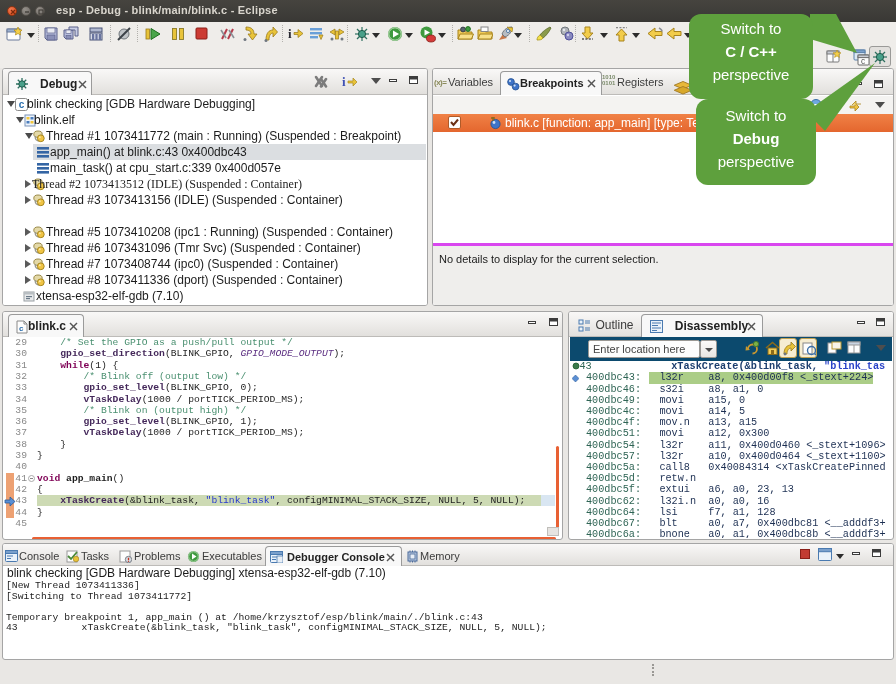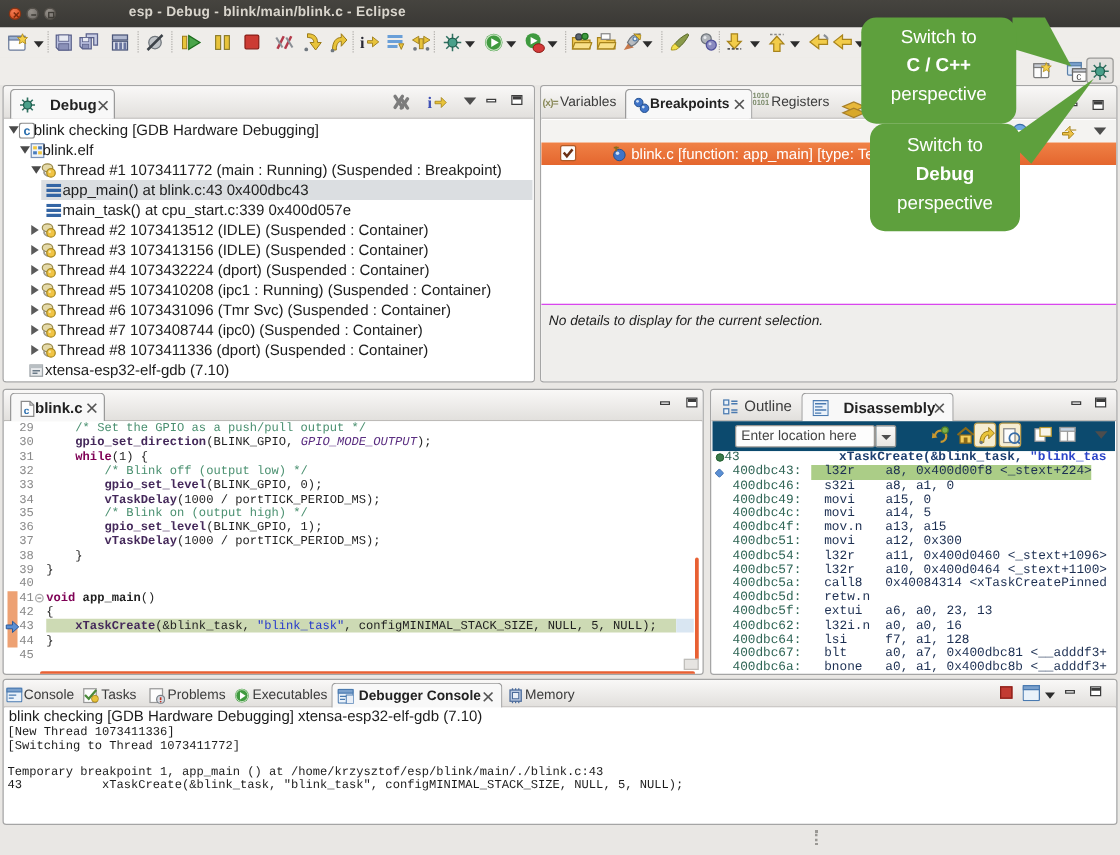--- a/index.html
+++ b/index.html
@@ -1,21 +1,21 @@
 <!DOCTYPE html>
 <html><head>
 <meta charset="utf-8">
 <style>
 * { margin:0; padding:0; box-sizing:border-box; }
 html,body { width:896px; height:684px; overflow:hidden; }
 body { font-family:"Liberation Sans", sans-serif; background:#e9e7e4; position:relative; }
 .abs { position:absolute; }
 
 #titlebar { left:0; top:0; width:896px; height:22px; background:linear-gradient(#46443f,#393835); color:#d9d5cd; }
-#titlebar .t { position:absolute; left:56px; top:4px; font-size:11px; font-weight:bold; letter-spacing:0.2px;margin-left:47px; }
+#titlebar .t { position:absolute; left:56px; top:4px; font-size:11px; font-weight:bold; letter-spacing:0.2px; }
 .winbtn { position:absolute; top:3px; width:15px; height:15px; border-radius:50%; }
 
 #toolbar { left:0; top:22px; width:896px; height:24px; background:#efedea; }
 #persprow { left:0; top:46px; width:896px; height:22px; background:#efedea; }
 
 .panel { position:absolute; background:#fff; border:1px solid #a5a5a5; border-radius:3px; overflow:hidden; }
 .tabbar { position:absolute; left:0; top:0; right:0; height:26px; background:linear-gradient(#f9f8f7,#e2e0dd); border-bottom:1px solid #bdbbb8; }
 .tab { position:absolute; top:2px; height:24px; font-size:11px; color:#3c3c3c; padding:5px 7px 0 24px; }
 .tab.active { background:#f8f8f8; border:1px solid #9a9a9a; border-bottom:none; border-radius:4px 4px 0 0; font-weight:bold; color:#222; }
 
@@ -337,41 +337,31 @@
       <span class="tt" style="left:47px;">main_task() at cpu_start.c:339 0x400d057e</span>
     </div>
     <div class="trow" style="top:80px;">
       <span class="twc" style="left:22px;"></span>
       <svg style="left:30px; top:2px;" width="12" height="13" viewBox="0 0 12 13">
           <ellipse cx="5" cy="4.2" rx="4.2" ry="3.2" fill="#e4d9a8" stroke="#9a8a4a"></ellipse>
           <path d="M2.5 6 C1.5 9 3.5 11 6.5 11" fill="none" stroke="#9a9a90" stroke-width="1.4"></path>
           <circle cx="7.8" cy="8.3" r="3.4" fill="#f0c445" stroke="#a8881f"></circle>
           <circle cx="6.8" cy="7.3" r="1" fill="#f8e8a8"></circle>
         </svg>
-      <span class="tt" style="left:43px;">Thread #2 1073413512 (IDLE) (Suspended : Container)</span>
+      <span class="tt" style="left:29px;font-family:Liberation Serif, serif;">Thread #2 1073413512 (IDLE) (Suspended : Container)</span>
     </div>
     <div class="trow" style="top:96px;">
       <span class="twc" style="left:22px;"></span>
       <svg style="left:30px; top:2px;" width="12" height="13" viewBox="0 0 12 13">
           <ellipse cx="5" cy="4.2" rx="4.2" ry="3.2" fill="#e4d9a8" stroke="#9a8a4a"></ellipse>
           <path d="M2.5 6 C1.5 9 3.5 11 6.5 11" fill="none" stroke="#9a9a90" stroke-width="1.4"></path>
           <circle cx="7.8" cy="8.3" r="3.4" fill="#f0c445" stroke="#a8881f"></circle>
           <circle cx="6.8" cy="7.3" r="1" fill="#f8e8a8"></circle>
         </svg>
       <span class="tt" style="left:43px;">Thread #3 1073413156 (IDLE) (Suspended : Container)</span>
-    </div>
-    <div class="trow" style="top:112px;">
-      <span class="twc" style="left:22px;"></span>
-      <svg style="left:30px; top:2px;" width="12" height="13" viewBox="0 0 12 13">
-          <ellipse cx="5" cy="4.2" rx="4.2" ry="3.2" fill="#e4d9a8" stroke="#9a8a4a"></ellipse>
-          <path d="M2.5 6 C1.5 9 3.5 11 6.5 11" fill="none" stroke="#9a9a90" stroke-width="1.4"></path>
-          <circle cx="7.8" cy="8.3" r="3.4" fill="#f0c445" stroke="#a8881f"></circle>
-          <circle cx="6.8" cy="7.3" r="1" fill="#f8e8a8"></circle>
-        </svg>
-      <span class="tt" style="left:43px;">Thread #4 1073432224 (dport) (Suspended : Container)</span>
     </div>
     <div class="trow" style="top:128px;">
       <span class="twc" style="left:22px;"></span>
       <svg style="left:30px; top:2px;" width="12" height="13" viewBox="0 0 12 13">
           <ellipse cx="5" cy="4.2" rx="4.2" ry="3.2" fill="#e4d9a8" stroke="#9a8a4a"></ellipse>
           <path d="M2.5 6 C1.5 9 3.5 11 6.5 11" fill="none" stroke="#9a9a90" stroke-width="1.4"></path>
           <circle cx="7.8" cy="8.3" r="3.4" fill="#f0c445" stroke="#a8881f"></circle>
           <circle cx="6.8" cy="7.3" r="1" fill="#f8e8a8"></circle>
         </svg>
       <span class="tt" style="left:43px;">Thread #5 1073410208 (ipc1 : Running) (Suspended : Container)</span>
@@ -469,21 +459,21 @@
           </svg>
         </span>
       <svg style="position:absolute; left:56px; top:3px;" width="13" height="13" viewBox="0 0 13 13">
           <circle cx="6.5" cy="7" r="4.6" fill="#3f74c8" stroke="#24508f" stroke-width="0.8"></circle>
           <circle cx="5" cy="5.5" r="1.4" fill="#cfe0f5"></circle>
           <path d="M2 1 L6 1 M4 0 L4 4" stroke="#8a6a1a" stroke-width="1.4"></path>
         </svg>
       <span style="position:absolute; left:72px; top:2px; white-space:nowrap;">blink.c [function: app_main] [type: Temporary]</span>
     </div>
 
-    <div style="position:absolute; left:0; right:0; top:147px; bottom:0; background:#efeeec; border-top:1px solid #d946ef;font-style:italic;">
+    <div style="position:absolute; left:0; right:0; top:147px; bottom:0; background:#efeeec; border-top:3px solid #d946ef;">
       <div style="position:absolute; left:6px; top:7px; font-size:11px; color:#1c1c1c;">No details to display for the current selection.</div>
     </div>
   </div>
 </div>
 
 <div class="panel" id="p-edit" style="left:2px; top:311px; width:561px; height:229px;">
   <div class="tabbar" style="height:25px;">
     <div class="tab active" style="left:5px; width:76px; height:23px; padding-left:19px; padding-top:4px; font-size:12px;">
       <svg style="position:absolute; left:7px; top:5px;" width="12" height="14" viewBox="0 0 12 14">
           <path d="M1 1 L8 1 L11 4 L11 13 L1 13 Z" fill="#fdfdfd" stroke="#8a8a8a"></path>

